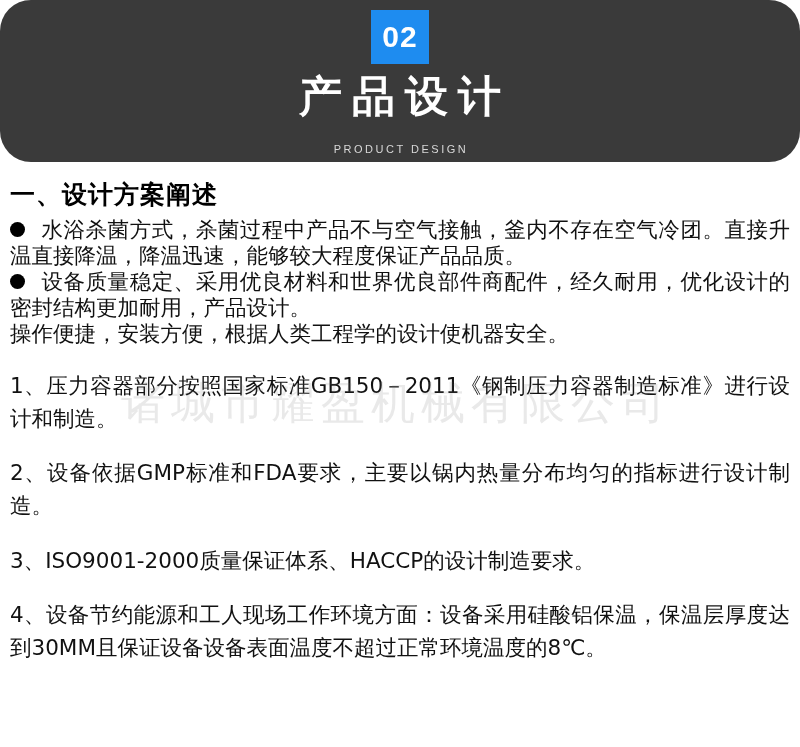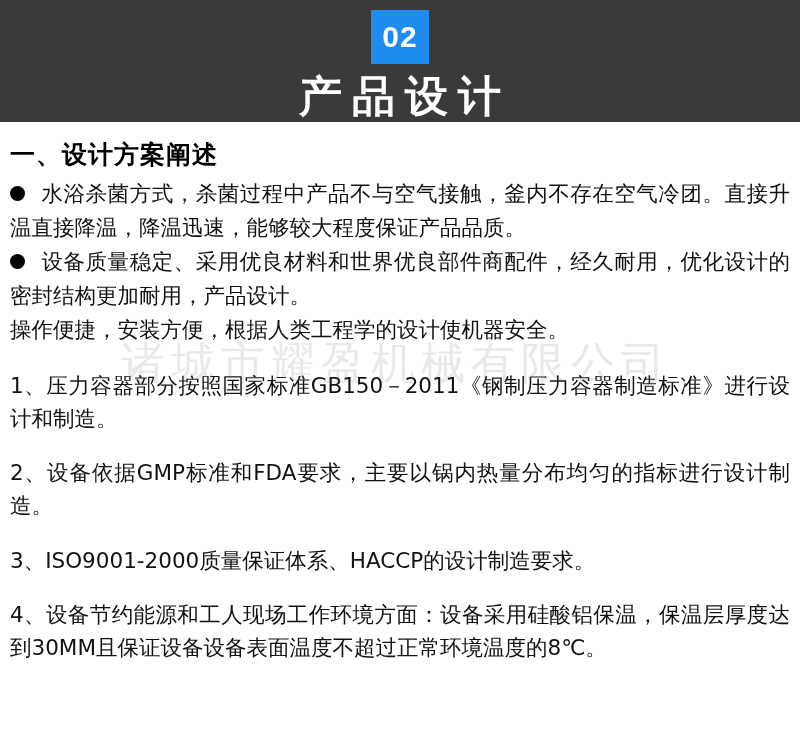--- a/index.html
+++ b/index.html
@@ -16,23 +16,24 @@
   .page {
     position: relative;
     width: 800px;
     height: 747px;
   }
 
   
   .banner {
     position: relative;
     width: 800px;
-    height: 122px;
+    height: 162px;
     background: #3a3a3a;
     overflow: hidden;
+    border-radius: 31px;
   }
   .banner-number {
     position: absolute;
     left: 50%;
     transform: translateX(-50%);
     top: 10px;
     width: 58px;
     height: 54px;
     background: #1e8cf0;
     color: #ffffff;
@@ -98,21 +99,21 @@
     color: #000000;
     margin: 4px 0 6px 0;
     letter-spacing: 1px;
     font-family: "DejaVu Sans", sans-serif;
   }
   .section-heading.second {
     margin-top: 14px;
   }
   .para {
     font-size: 21.5px;
-    line-height: 34px;
+    line-height: 26px;
     color: #111111;
     margin: 0 0 0 0;
     font-family: "DejaVu Sans", sans-serif;
     text-align: justify;
   }
   .bullet-para {
     position: relative;
     padding-left: 0;
   }
   .bullet {

